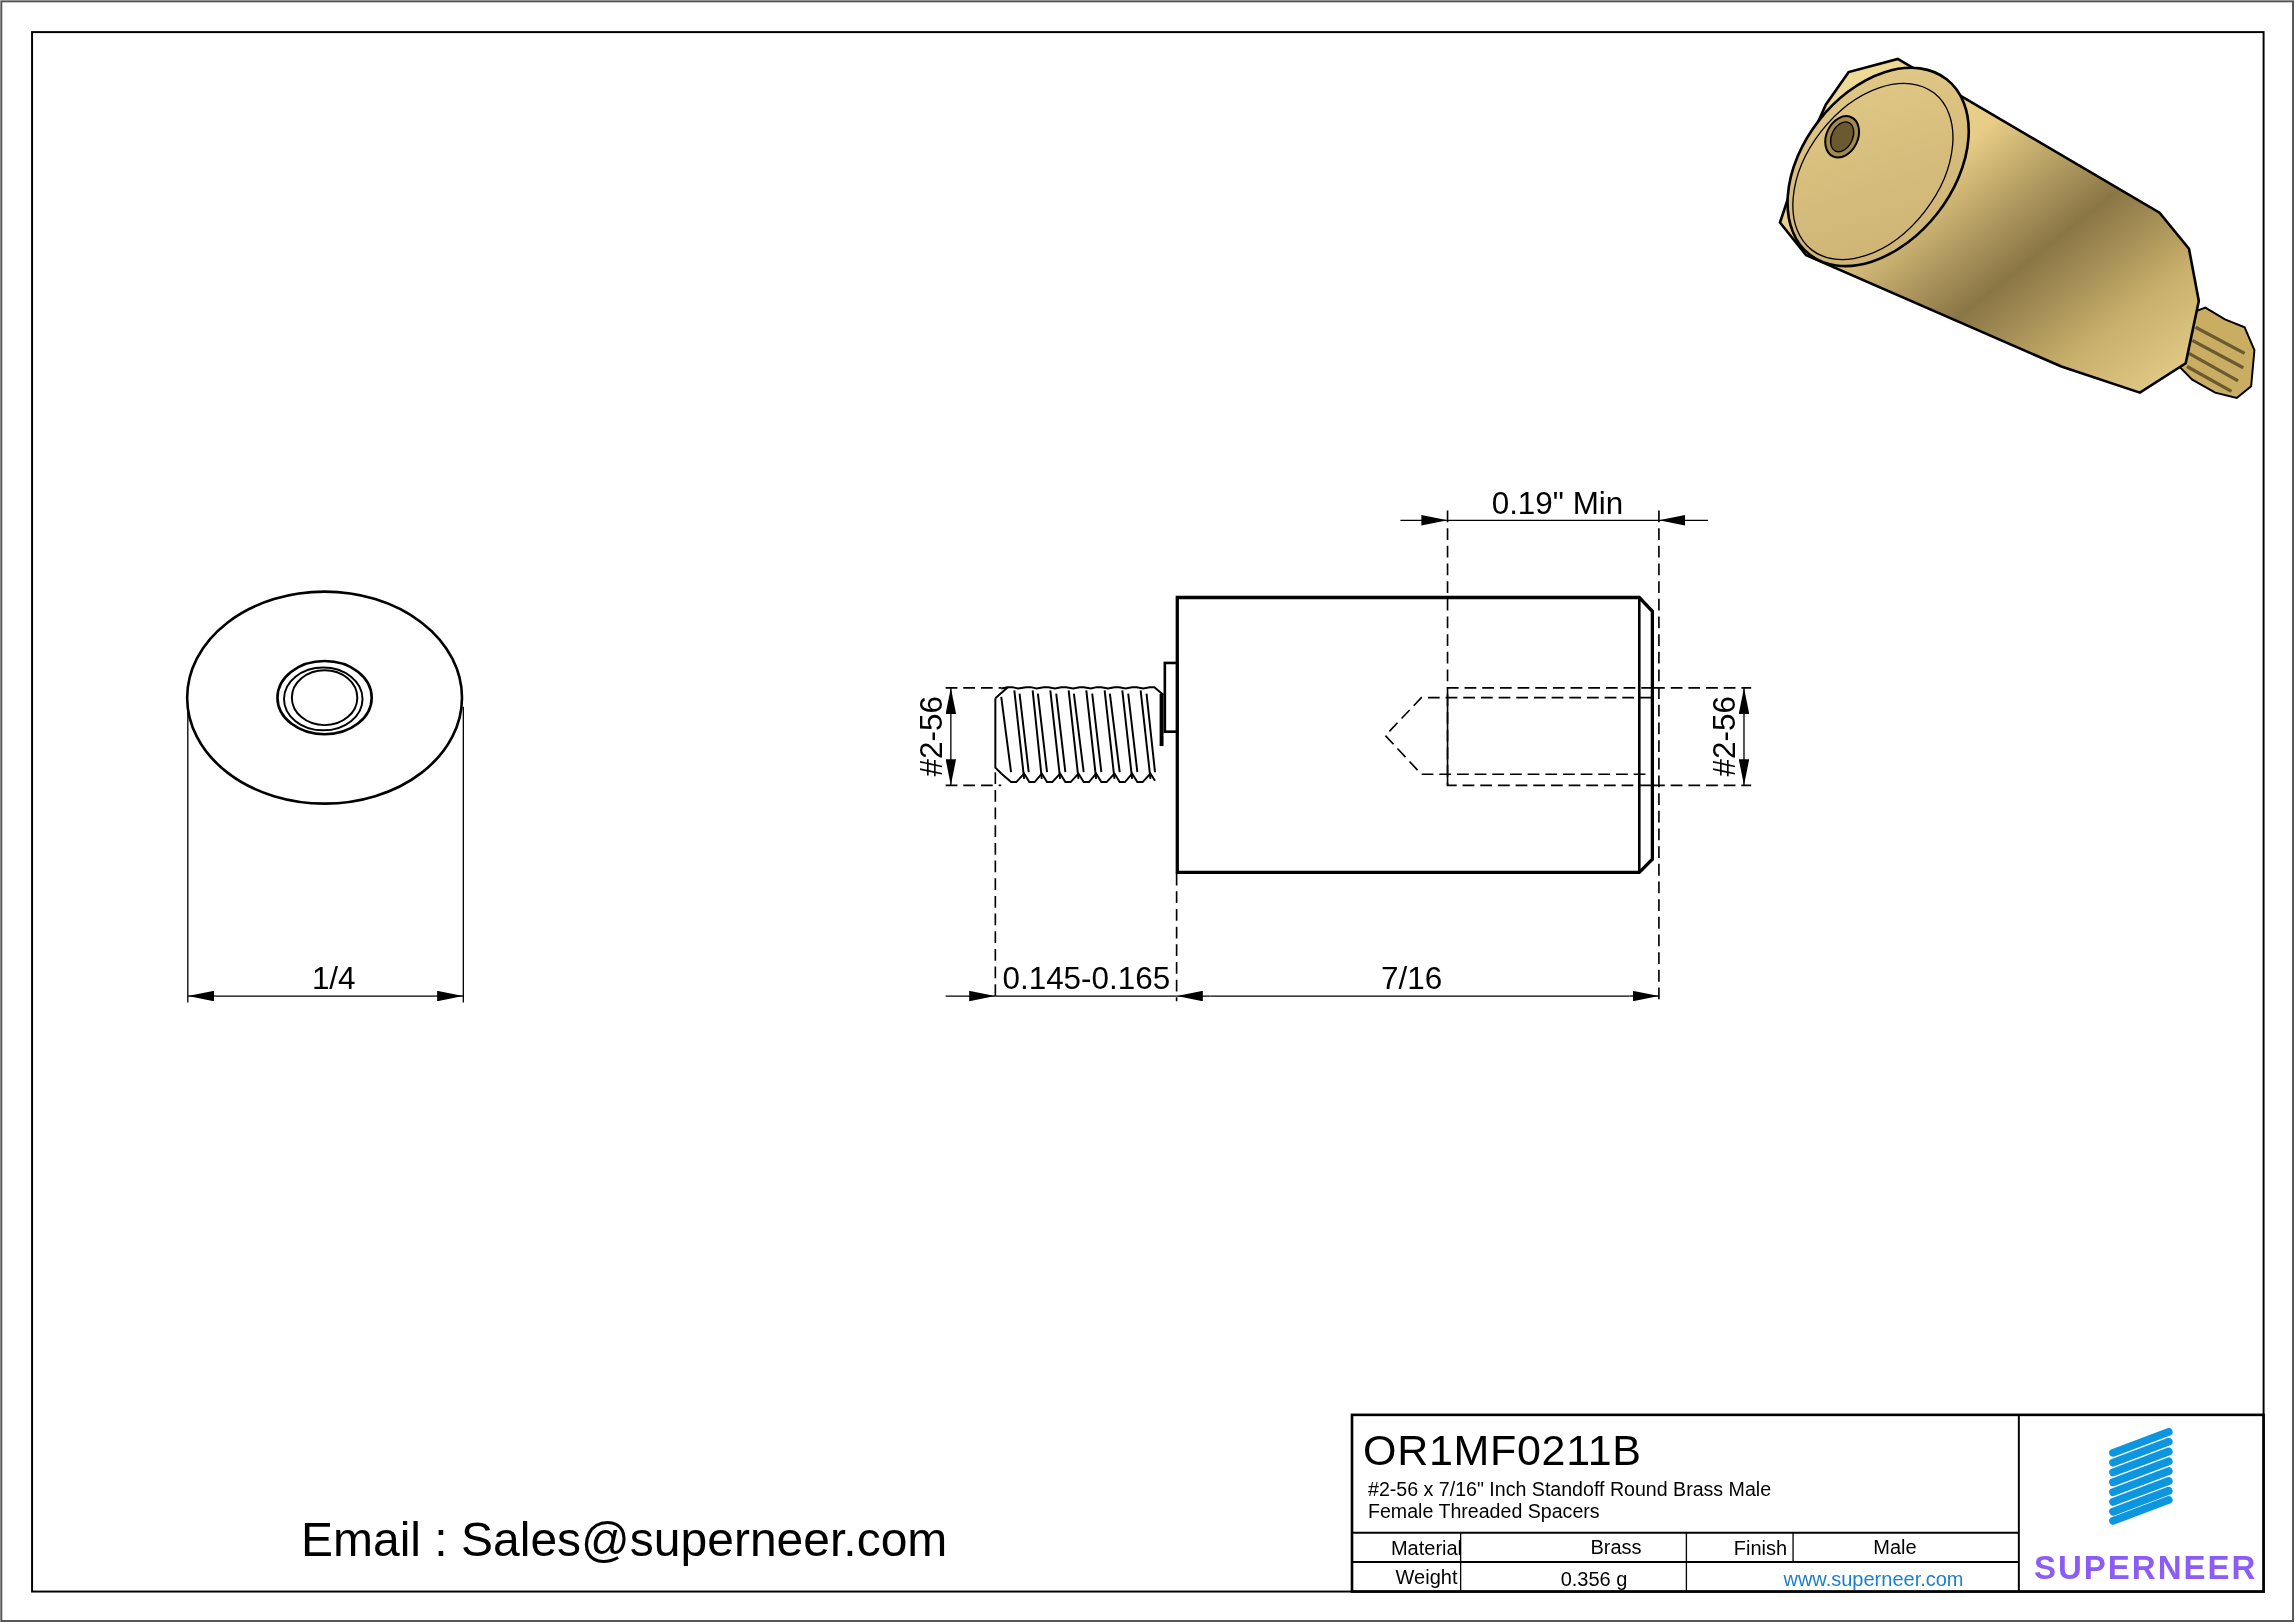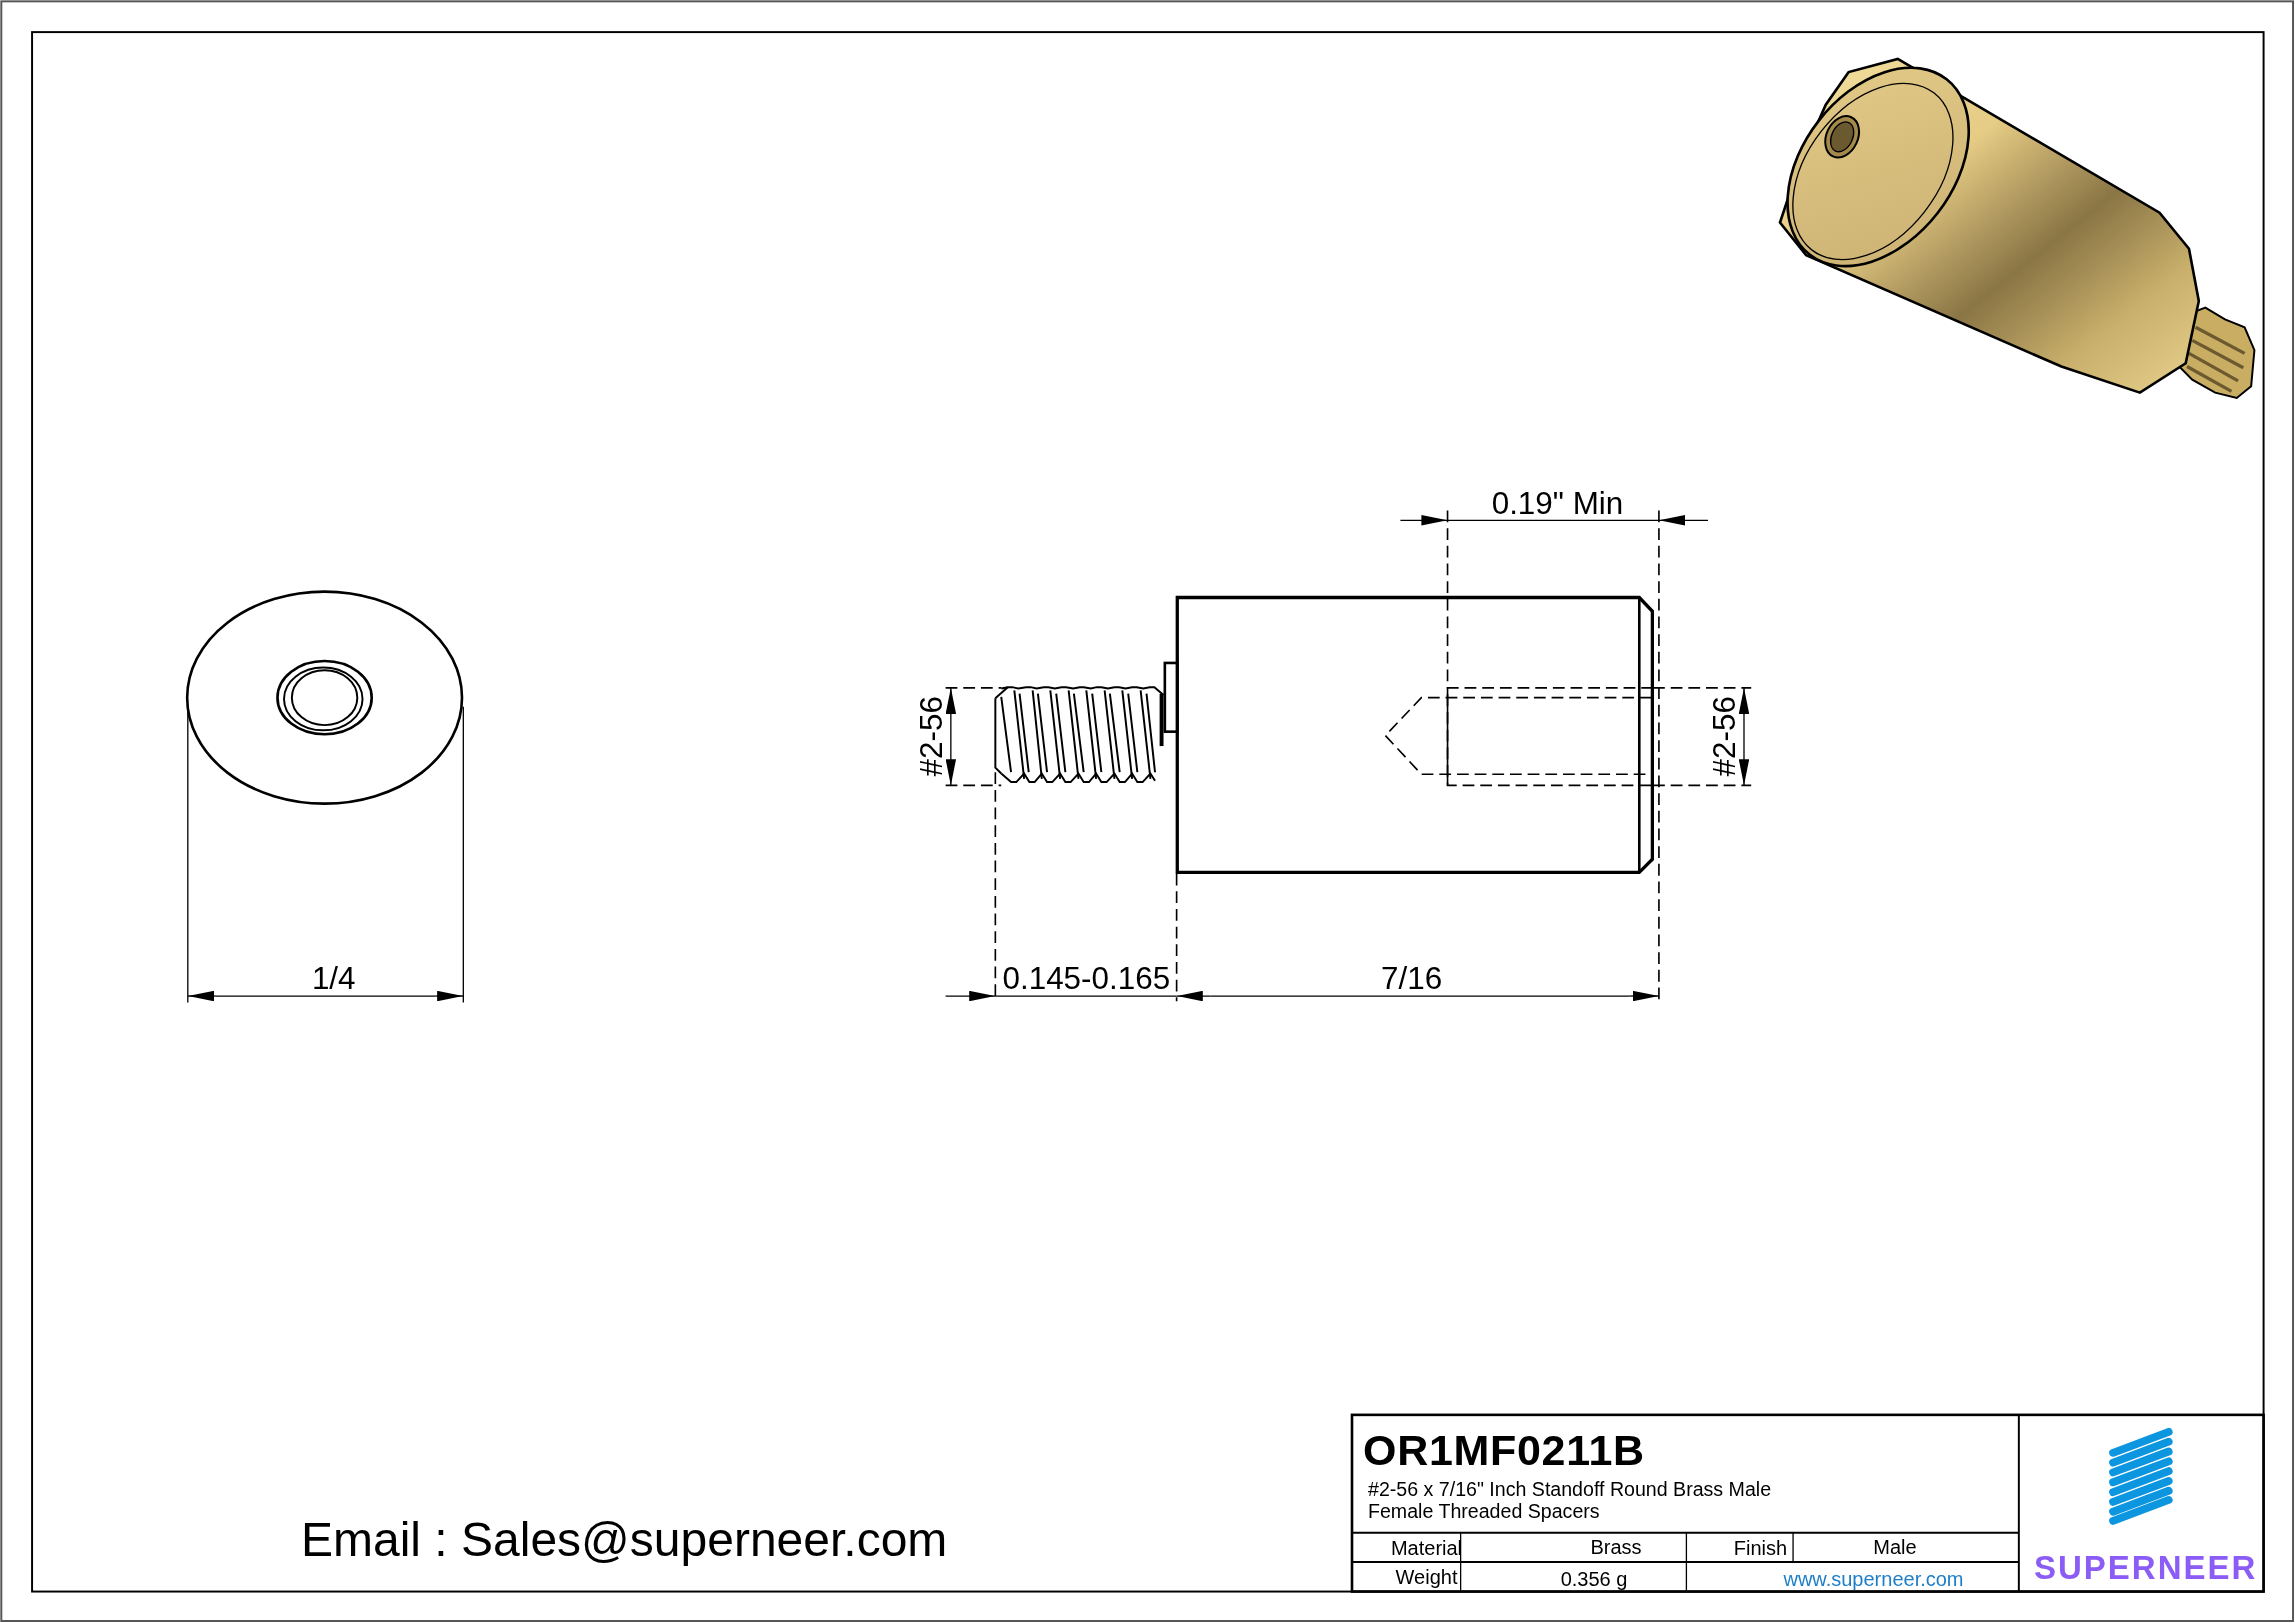--- a/index.html
+++ b/index.html
@@ -1,20 +1,20 @@
 <!DOCTYPE html>
 <html style="font-size:10.5px"><head>
 <meta charset="utf-8">
 <style>
   html, body { margin:0; padding:0; background:#ffffff; }
   body { width:2295px; height:1623px; position:relative; overflow:hidden; font-family:"Liberation Sans", sans-serif; }
   svg.drawing { position:absolute; left:0; top:0; }
   .dimtext { font-family:"Liberation Sans", sans-serif; font-size:48px; fill:#000; }
   .tb { position:absolute; font-family:"Liberation Sans", sans-serif; color:#000; }
-  .part-no { left:1363px; top:1426px; font-size:43px; font-weight:bold; letter-spacing:0.7px; }
+  .part-no { left:1363px; top:1426px; font-size:43px; font-weight:normal; letter-spacing:0.7px; }
   .desc { left:1368px; font-size:19.6px; line-height:22px; }
   .cell { position:absolute; font-size:20px; text-align:center;margin-left:20px; }
   .link { color:#1e7fc9; }
   .email { left:301px; top:1512px; font-size:48px; }
   .brand { position:absolute; left:2034px; top:1549px; width:223px; text-align:center; font-size:33px; font-weight:bold; color:#8b5cf6; letter-spacing:2px; }
 </style>
 </head>
 <body>
 
 <svg class="drawing" width="2295" height="1623" viewBox="0 0 3507 2480">

